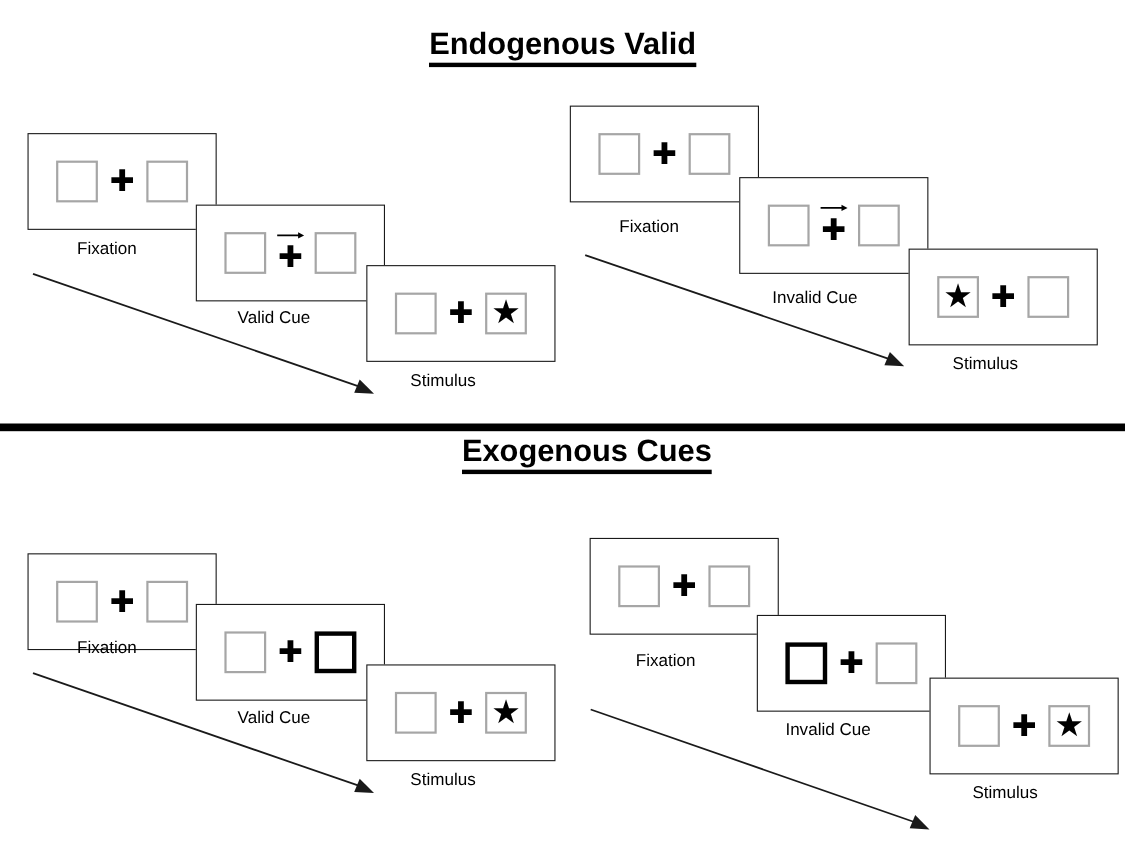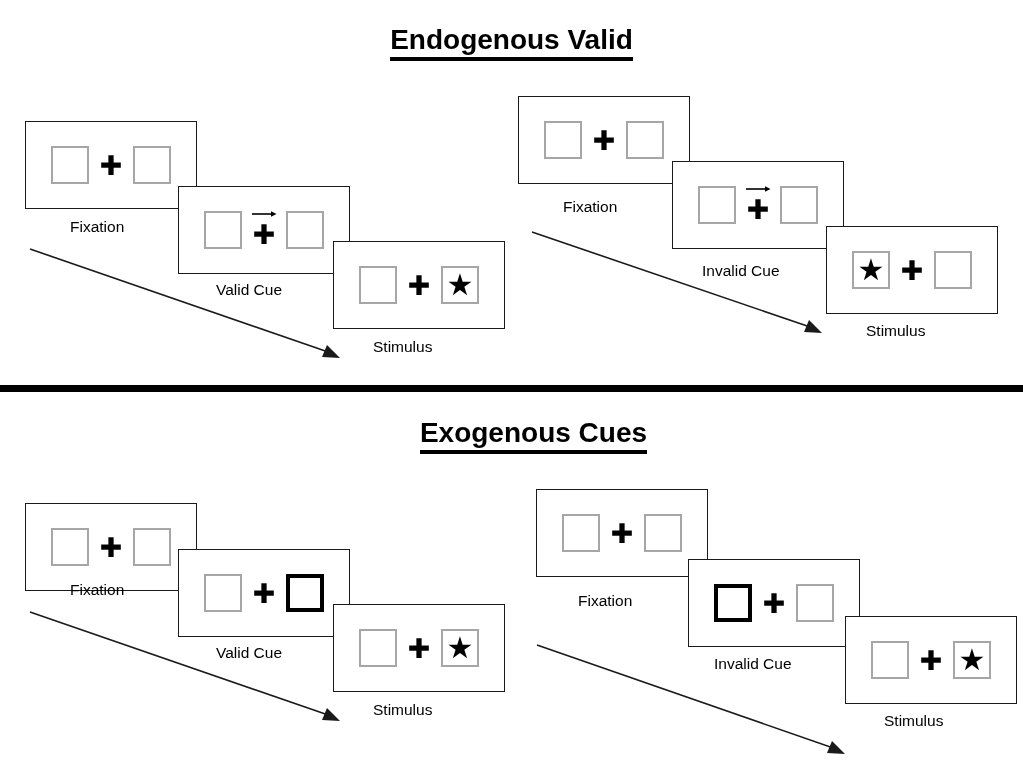--- a/index.html
+++ b/index.html
@@ -206,21 +206,21 @@
   </div>
   <div class="caption" style="left:866px; top:322px;">Stimulus</div>
 
   <svg class="flow-arrow" style="left:530px; top:228px;" width="300" height="110" viewBox="0 0 300 110">
     <line x1="2" y1="4" x2="286" y2="101" stroke="#1a1a1a" stroke-width="1.6"></line>
     <polygon points="279,92 292,105 274,104" fill="#1a1a1a"></polygon>
   </svg>
 
   <div class="divider" style="top:385px;"></div>
 
-  <div class="section-title" style="top:417px;padding-left:44px;">
+  <div class="section-title" style="top:394px;padding-left:44px;">
     <span>Exogenous Cues</span>
   </div>
 
   <div class="frame" style="left:25px; top:503px; width:172px; height:88px;">
     <div class="frame-inner">
       <div class="ph"></div>
       <div class="center">
         <span class="plus">✚</span>
       </div>
       <div class="ph"></div>

